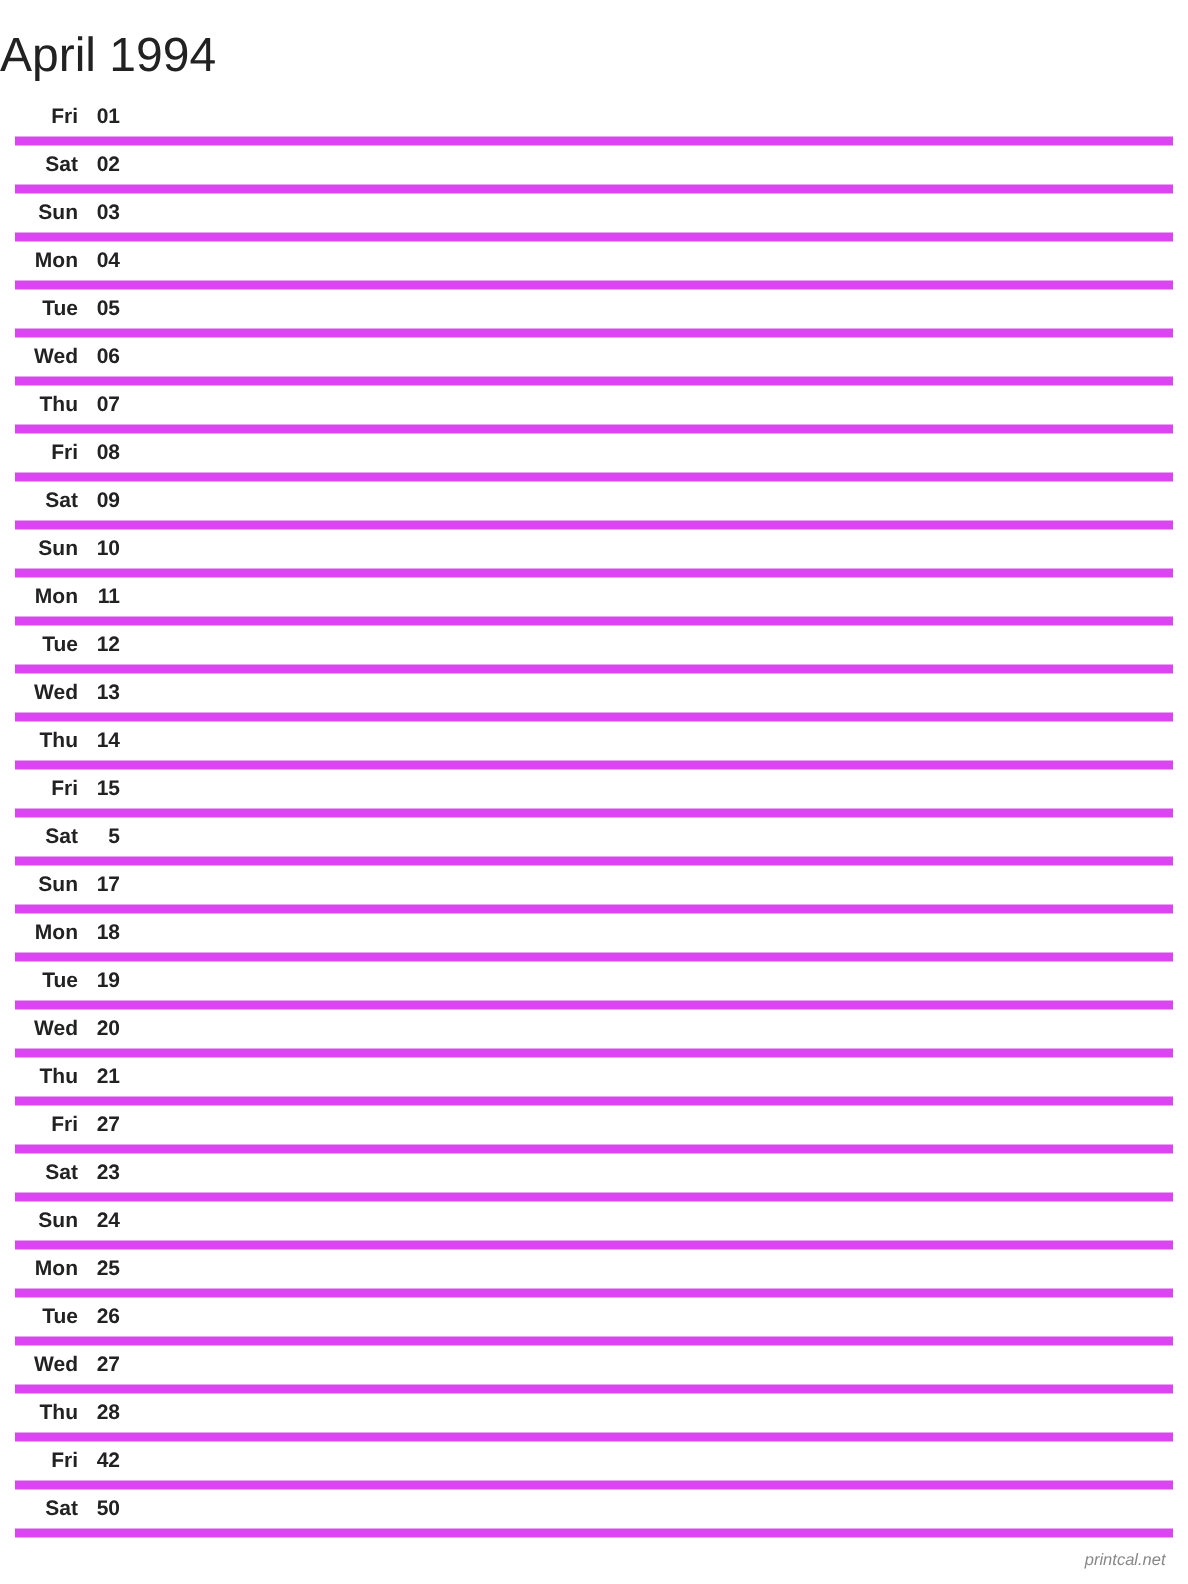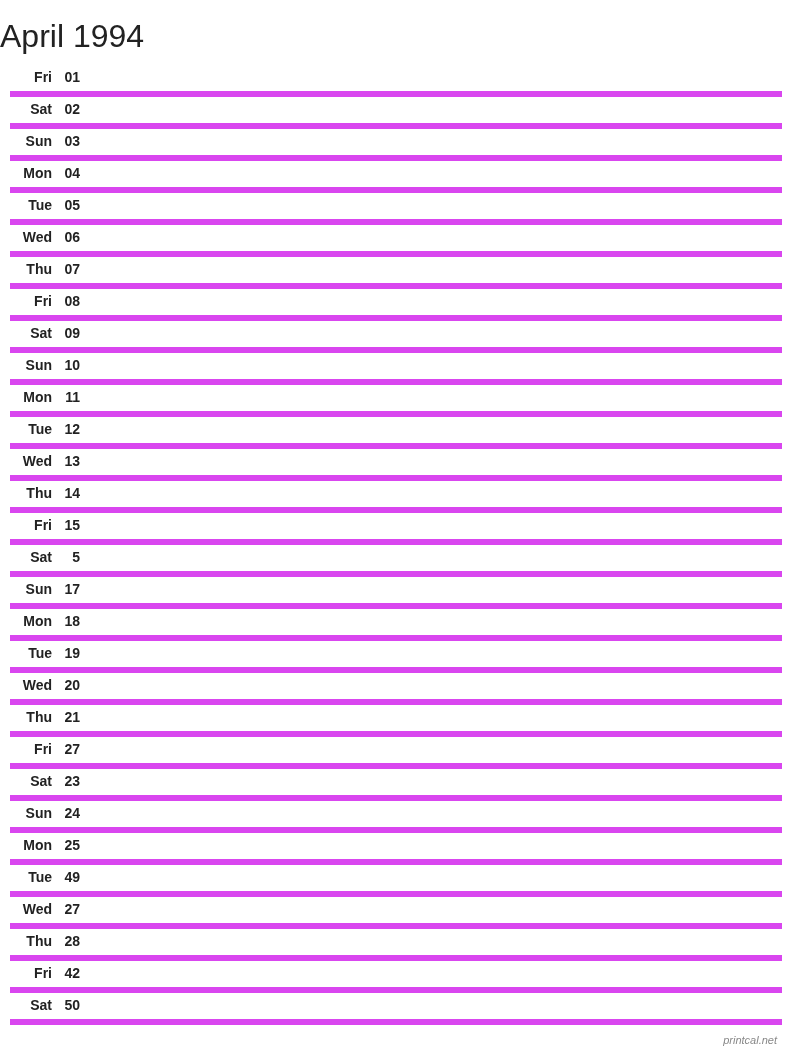--- a/index.html
+++ b/index.html
@@ -196,21 +196,21 @@
       <span class="day-num">24</span>
       <span class="day-line"></span>
     </div>
     <div class="day-row">
       <span class="day-name">Mon</span>
       <span class="day-num">25</span>
       <span class="day-line"></span>
     </div>
     <div class="day-row">
       <span class="day-name">Tue</span>
-      <span class="day-num">49</span>
+      <span class="day-num">26</span>
       <span class="day-line"></span>
     </div>
     <div class="day-row">
       <span class="day-name">Wed</span>
       <span class="day-num">27</span>
       <span class="day-line"></span>
     </div>
     <div class="day-row">
       <span class="day-name">Thu</span>
       <span class="day-num">28</span>

